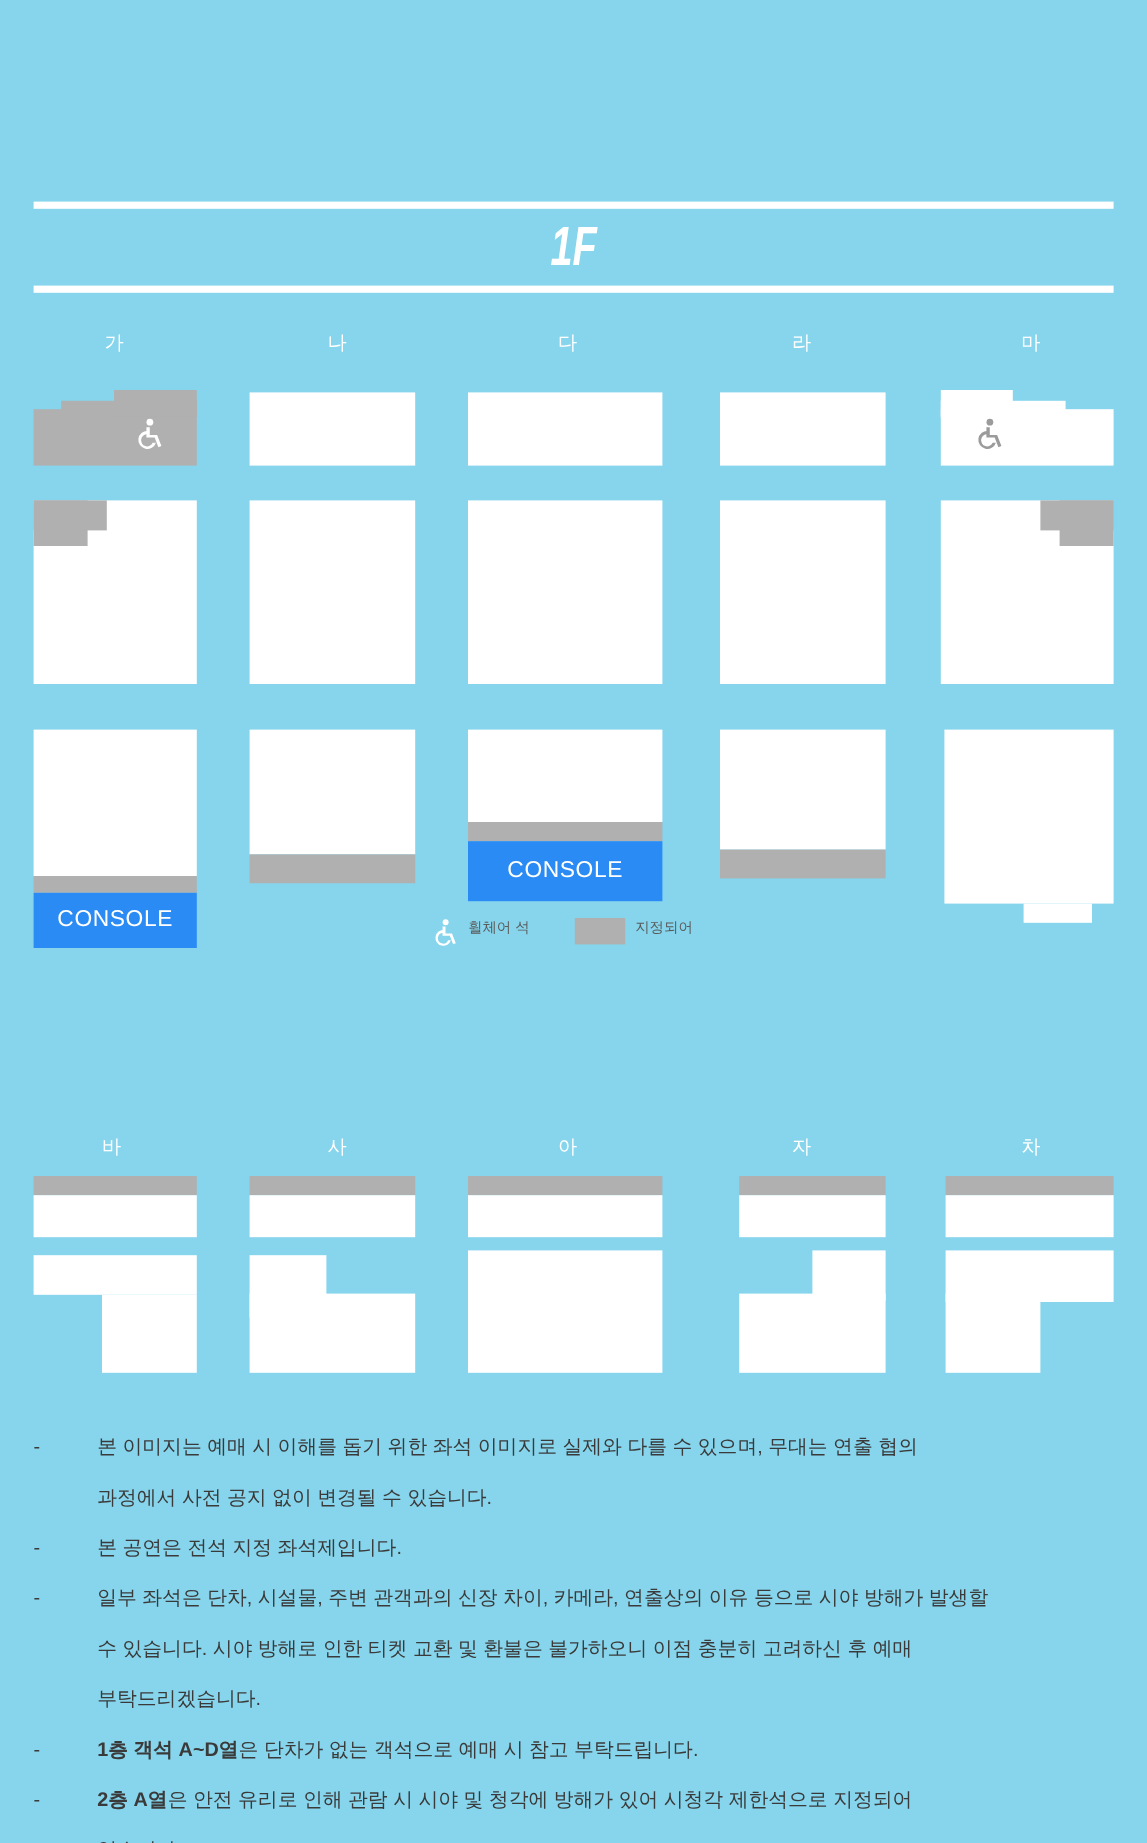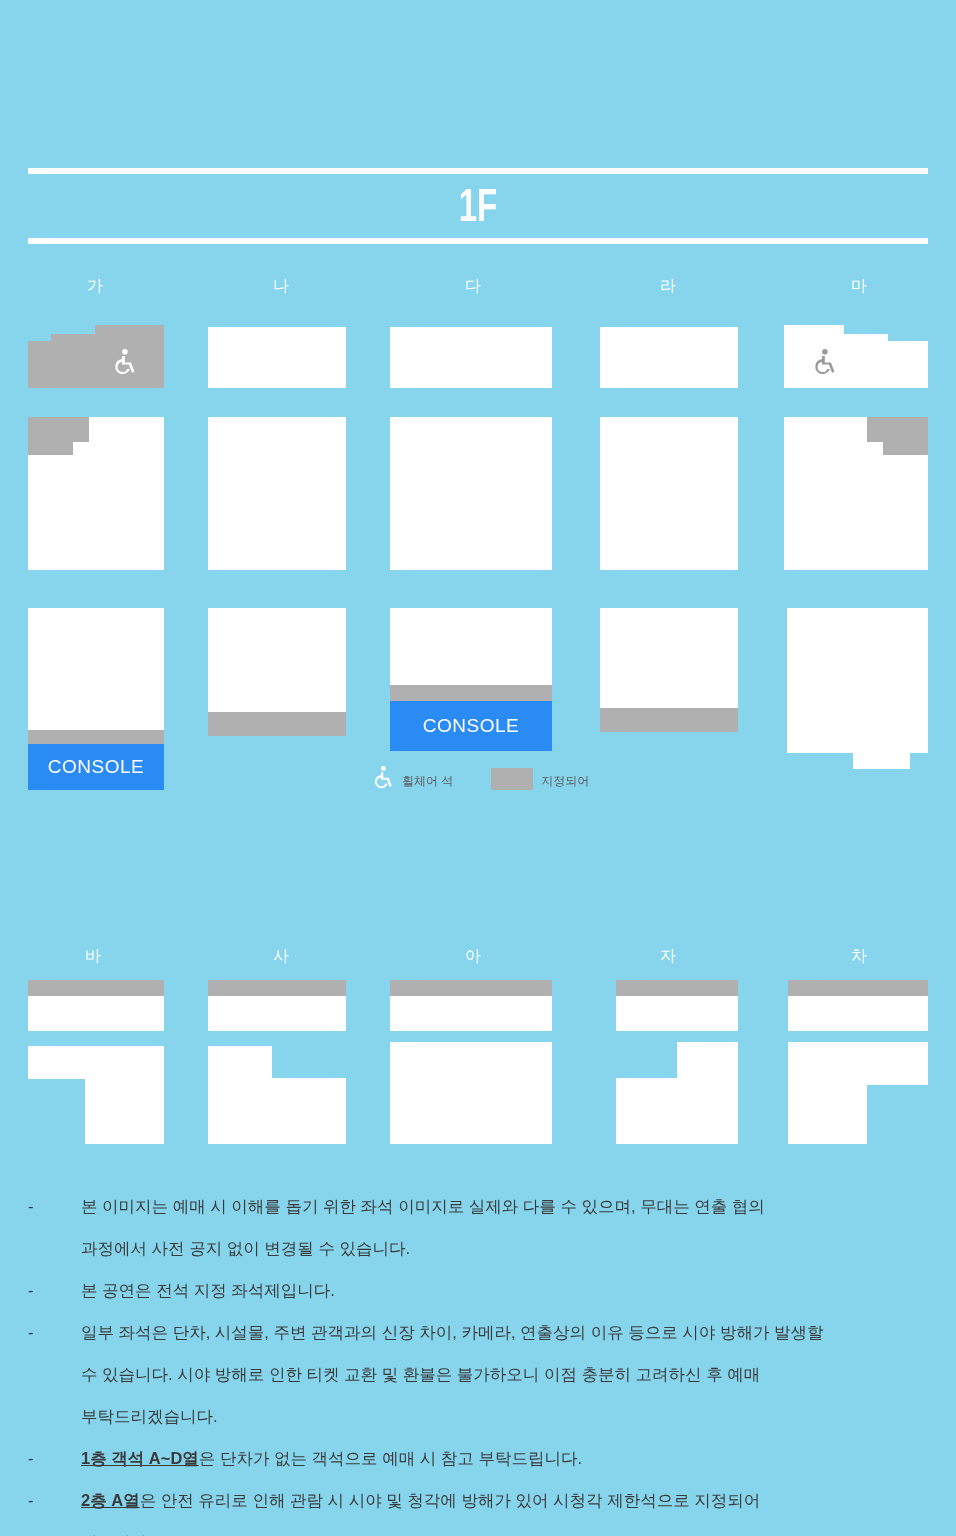--- a/index.html
+++ b/index.html
@@ -42,21 +42,21 @@
   .floor-label {
     text-align: center;
     font-size: 46px;
     font-weight: bold;
     color: #ffffff;
     transform: scaleX(0.72);
     line-height: 58px;
     padding: 2px 0 4px;
     font-family: "Liberation Sans", sans-serif;
   }
-  #floor-1f { top: 168px; }
+  #floor-1f { top: 168px; font-style: italic; }
   #floor-2f { top: 832px; }
 
   
   .sec-label {
     position: absolute;
     color: #ffffff;
     font-size: 16px;
     text-align: center;
     width: 60px;
     font-family: "Liberation Sans", sans-serif;
@@ -74,39 +74,39 @@
     color: #ffffff;
     display: flex; align-items: center; justify-content: center;
     font-size: 19px;
     letter-spacing: 0.5px;
     font-family: "Liberation Sans", sans-serif;
   }
 
   .wc-icon { position: absolute; }
 
   
-  .legend { position: absolute; left: 372px; top: 765px;
-            display: flex; align-items: flex-end; gap: 8px; }
+  .legend { position: absolute; left: 360px; top: 765px;
+            display: flex; align-items: flex-start; gap: 8px; }
   .legend-text { font-size: 12px; color: #5a5a5a;
                  font-family: "Liberation Sans", sans-serif; }
   .legend-swatch { width: 42px; height: 22px; background: #b0b0b0; }
   .legend-gap { width: 22px; }
 
   
   .notices { position: absolute; left: 28px; top: 1185px; width: 910px; }
   .notice-item {
     display: flex;
     font-size: 16.5px;
     color: #3a3a3a;
     line-height: 42px;
     font-family: "Liberation Sans", sans-serif;
   }
   .notice-dash { width: 14px; flex: none; }
   .notice-body { flex: 1; margin-left: 39px; }
-  .notice-body b { font-weight: bold; text-decoration: underline; }
+  .notice-body b { font-weight: bold; }
 </style>
 </head>
 <body>
 
 <div class="page">
 
 
   <div class="floor-banner" id="floor-1f">
     <div class="floor-rule"></div>
     <div class="floor-label">1F</div>

